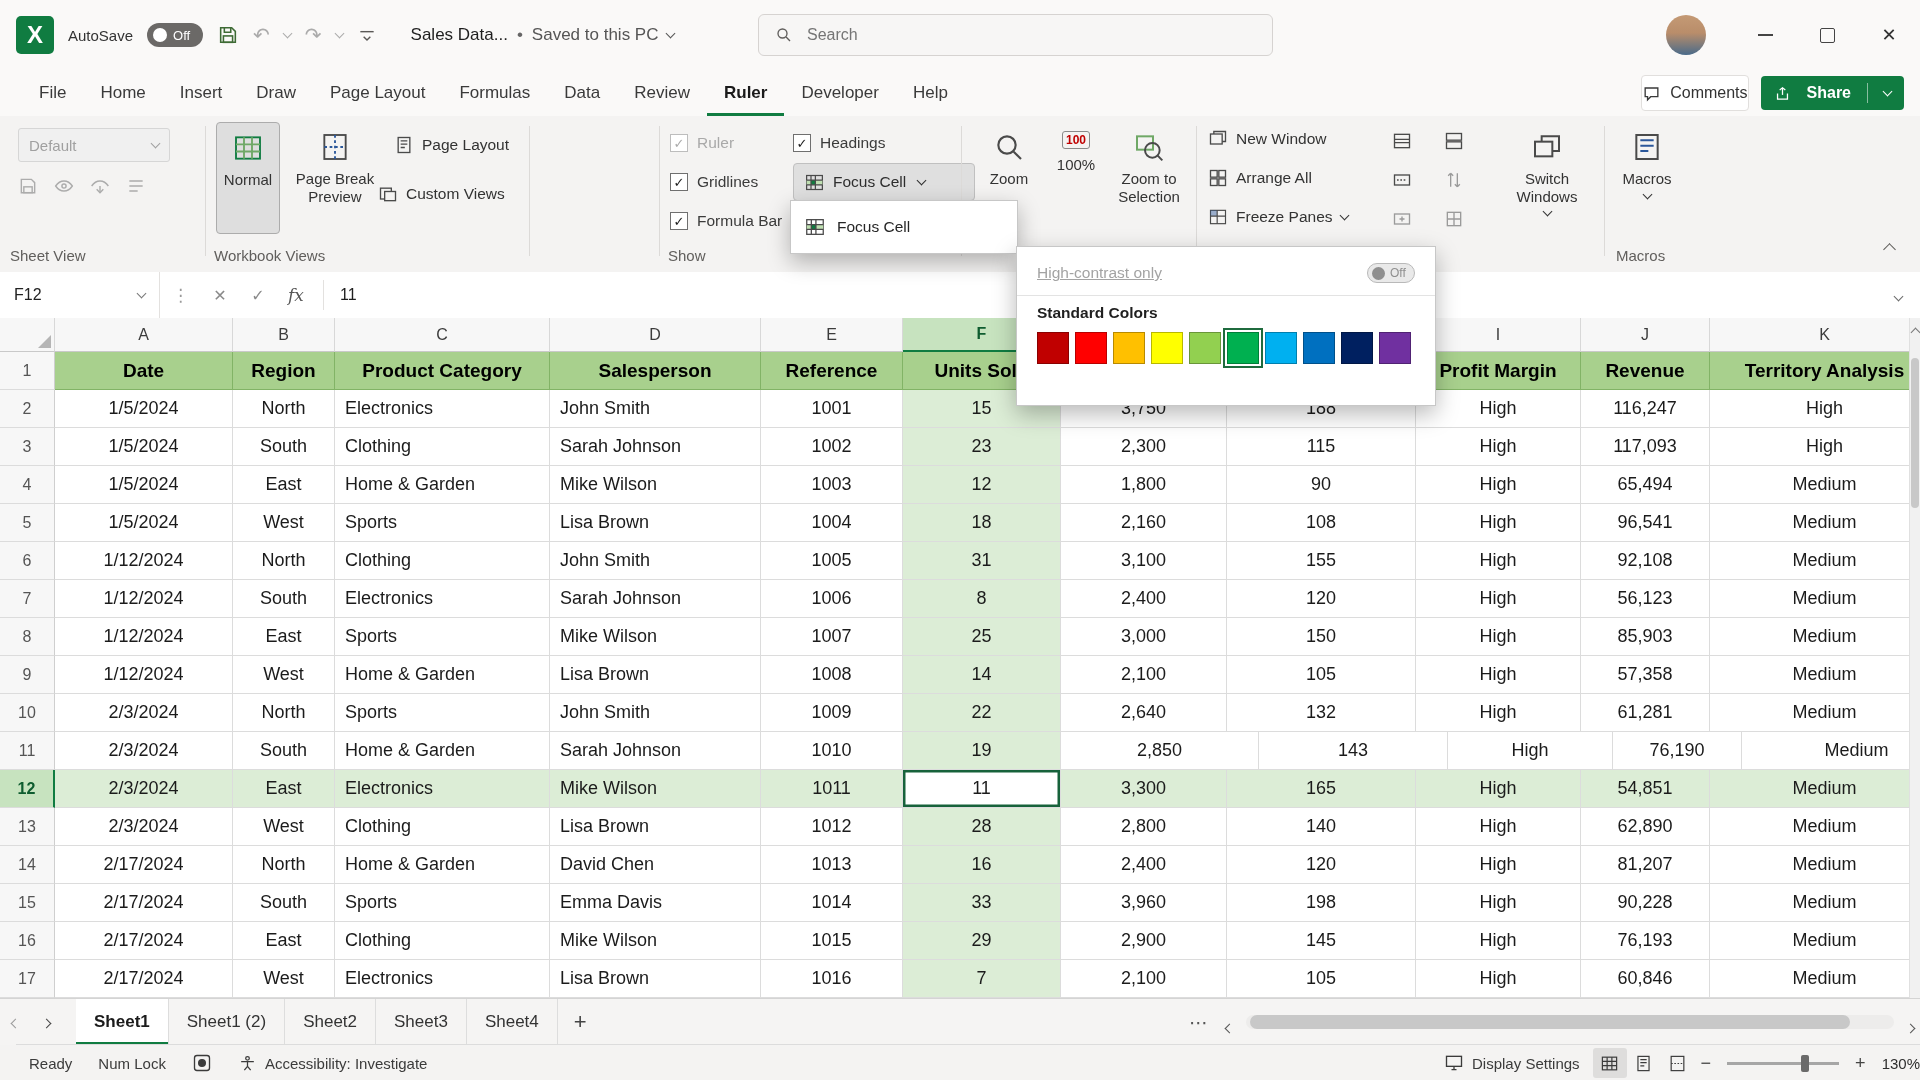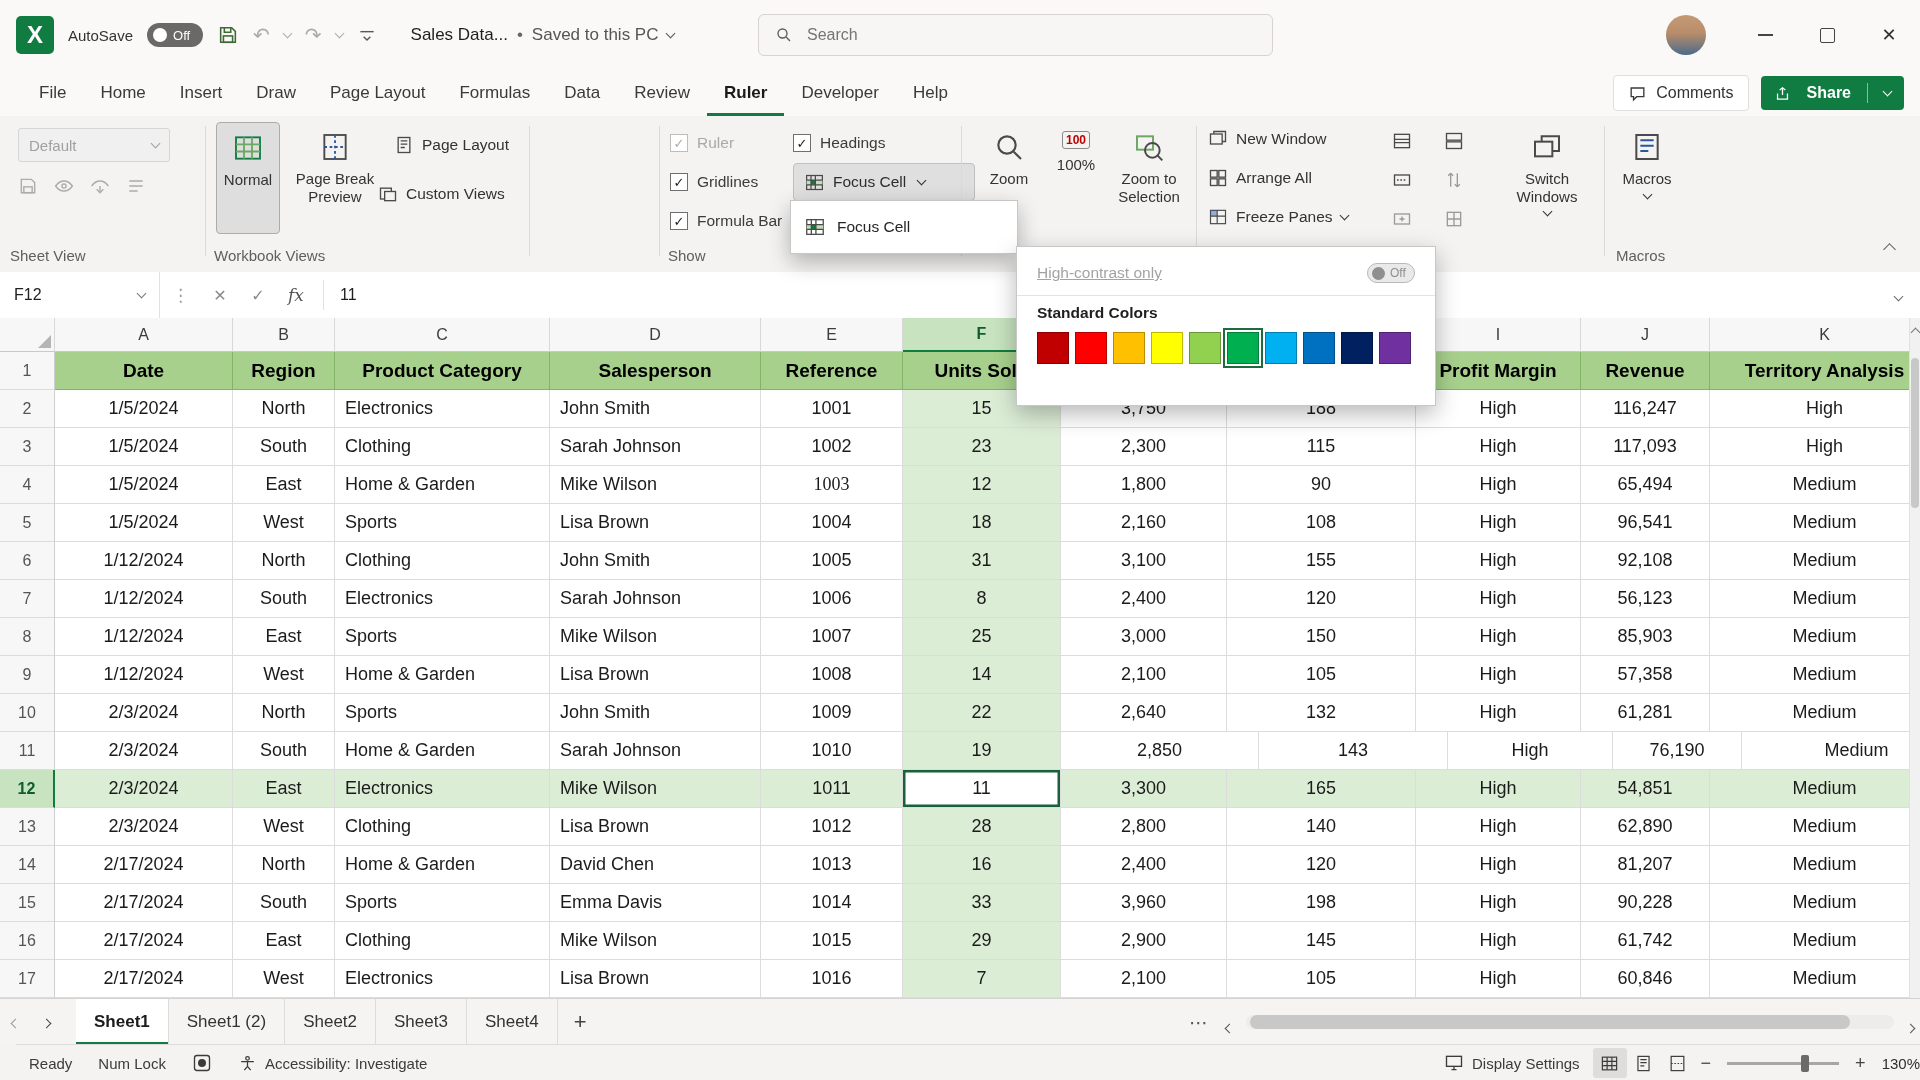--- a/index.html
+++ b/index.html
@@ -33,21 +33,21 @@
   .winbtn{width:62px;height:70px;display:flex;align-items:center;justify-content:center;color:#333;}
   .win-line{width:15px;height:2px;background:#444;}
   .win-box{width:13px;height:13px;border:1.6px solid #444;border-radius:2px;}
   .closex{font-size:18px;color:#333;}
 
   
   .tabsrow{position:absolute;left:0;top:70px;width:1920px;height:46px;background:#FAF9F8;display:flex;align-items:center;padding-left:22px;box-sizing:border-box;}
   .rtab{padding:0 17px;height:46px;display:flex;align-items:center;font-size:17px;color:#3a3a3a;}
   .rtab.active{font-weight:bold;color:#1b1b1b;box-shadow:inset 0 -3px 0 #107C41;}
   .tabs-right{margin-left:auto;display:flex;align-items:center;gap:12px;padding-right:16px;}
-  .cmt{display:flex;align-items:center;gap:9px;border:1px solid #E1DFDD;background:#fff;border-radius:4px;height:34px;padding:0 14px;font-size:16px;color:#333;}
+  .cmt{display:flex;align-items:center;gap:9px;border:1px solid #E1DFDD;background:#fff;border-radius:4px;height:34px;padding:0 0;font-size:16px;color:#333;}
   .share{display:flex;align-items:center;gap:16px;background:#107C41;color:#fff;border-radius:4px;height:34px;padding:0 13px;font-size:16px;font-weight:bold;}
   .share .chev{border-color:#fff;}
 
   
   .ribbon{position:absolute;left:0;top:116px;width:1920px;height:156px;background:#F4F3F2;border-bottom:1px solid #D5D3D1;}
   .rgroup{position:absolute;top:0;height:156px;}
   .rsep{position:absolute;top:10px;width:1px;height:130px;background:#DCDAD8;}
   .glabel{position:absolute;bottom:8px;left:0;right:0;font-size:15px;color:#605E5C;white-space:nowrap;}
   .bigbtn{position:absolute;top:6px;display:flex;flex-direction:column;align-items:center;padding-top:9px;gap:7px;border-radius:4px;font-size:15px;color:#333;text-align:center;line-height:1.18;box-sizing:border-box;height:112px;}
   .bigbtn.sel{background:#DEDEDE;border:1px solid #ACACAC;}
@@ -547,21 +547,21 @@
           <div class="gcell" style="width: 165px;">High</div>
           <div class="gcell" style="width: 129px;">117,093</div>
           <div class="gcell" style="width: 230px;">High</div>
         </div>
         <div class="grow">
           <div class="rnum" style="width: 55px;">4</div>
           <div class="gcell" style="width: 178px;">1/5/2024</div>
           <div class="gcell" style="width: 102px;">East</div>
           <div class="gcell al" style="width: 215px;">Home &amp; Garden</div>
           <div class="gcell al" style="width: 211px;">Mike Wilson</div>
-          <div class="gcell" style="width: 142px; font-family: Liberation Serif, serif;">1003</div>
+          <div class="gcell" style="width: 142px;">1003</div>
           <div class="gcell fcol" style="width: 158px;">12</div>
           <div class="gcell" style="width: 166px;">1,800</div>
           <div class="gcell" style="width: 189px;">90</div>
           <div class="gcell" style="width: 165px;">High</div>
           <div class="gcell" style="width: 129px;">65,494</div>
           <div class="gcell" style="width: 230px;">Medium</div>
         </div>
         <div class="grow">
           <div class="rnum" style="width: 55px;">5</div>
           <div class="gcell" style="width: 178px;">1/5/2024</div>
@@ -720,21 +720,21 @@
           <div class="rnum" style="width: 55px;">16</div>
           <div class="gcell" style="width: 178px;">2/17/2024</div>
           <div class="gcell" style="width: 102px;">East</div>
           <div class="gcell al" style="width: 215px;">Clothing</div>
           <div class="gcell al" style="width: 211px;">Mike Wilson</div>
           <div class="gcell" style="width: 142px;">1015</div>
           <div class="gcell fcol" style="width: 158px;">29</div>
           <div class="gcell" style="width: 166px;">2,900</div>
           <div class="gcell" style="width: 189px;">145</div>
           <div class="gcell" style="width: 165px;">High</div>
-          <div class="gcell" style="width: 129px;">61,742</div>
+          <div class="gcell" style="width: 129px;">76,193</div>
           <div class="gcell" style="width: 230px;">Medium</div>
         </div>
         <div class="grow">
           <div class="rnum" style="width: 55px;">17</div>
           <div class="gcell" style="width: 178px;">2/17/2024</div>
           <div class="gcell" style="width: 102px;">West</div>
           <div class="gcell al" style="width: 215px;">Electronics</div>
           <div class="gcell al" style="width: 211px;">Lisa Brown</div>
           <div class="gcell" style="width: 142px;">1016</div>
           <div class="gcell fcol" style="width: 158px;">7</div>

